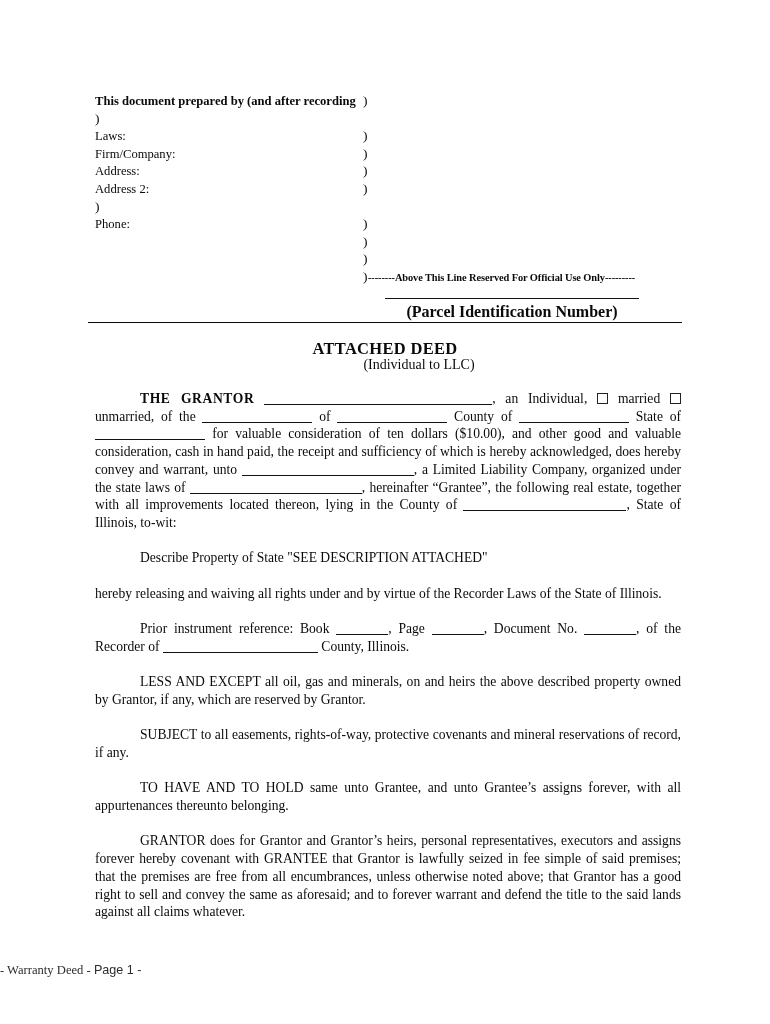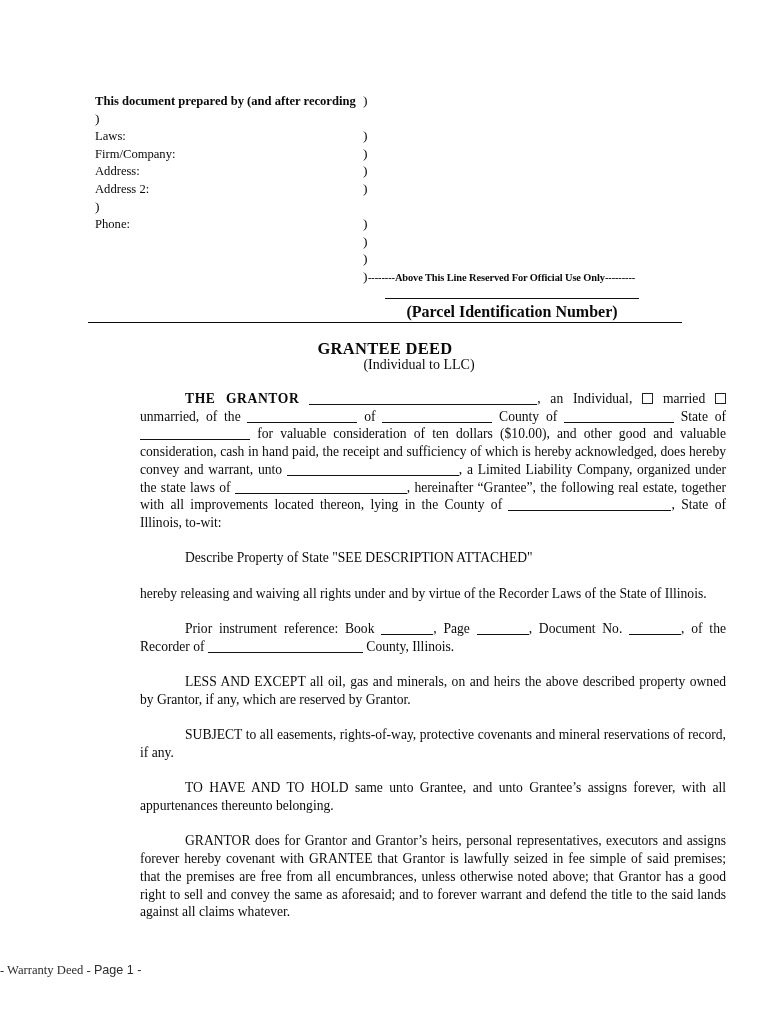--- a/index.html
+++ b/index.html
@@ -103,21 +103,20 @@
   }
 
   
   .body {
     position: absolute;
     left: 95px;
     top: 390px;
     width: 586px;
     font-size: 13.6px;
     line-height: 17.7px;
-    margin-left: 45px;
   }
   p.just {
     margin: 0;
     text-align: justify;
     text-justify: inter-word;
   }
   p.left {
     margin: 0;
     text-align: left;
   }
@@ -219,21 +218,21 @@
       <span class="hdr-paren">)</span>
     </div>
   </div>
 
   <div class="reserved-line">--------Above This Line Reserved For Official Use Only---------</div>
 
   <div class="parcel-rule"></div>
   <div class="parcel-caption">(Parcel Identification Number)</div>
   <div class="full-rule"></div>
 
-  <div class="doc-title">GRANTEE DEED</div>
+  <div class="doc-title">ATTACHED DEED</div>
   <div class="doc-subtitle">(Individual to LLC)</div>
 
   <div class="body">
 
     <p class="just"><span class="indent"></span><span class="grantor-word">THE  GRANTOR</span> <span class="u u-xl"></span><span>, an Individual,</span> <span class="cbox"></span> <span>married</span> <span class="cbox"></span> <span>unmarried, of the</span> <span class="u u-xs"></span> <span>of</span> <span class="u u-xs"></span> <span>County of</span> <span class="u u-xs"></span> <span>State of</span> <span class="u u-xs"></span> <span>for valuable consideration of ten dollars ($10.00), and other good and valuable consideration, cash in hand paid, the receipt and sufficiency of which is hereby acknowledged, does hereby convey and warrant, unto</span> <span class="u u-lg2"></span><span>, a Limited Liability Company, organized under the state laws of</span> <span class="u u-lg2"></span><span>, hereinafter “Grantee”, the following real estate, together with all improvements located thereon, lying in the County of</span> <span class="u u-co"></span><span>, State of Illinois, to-wit:</span></p>
 
     <div class="gap"></div>
 
     <p class="left"><span class="indent"></span><span>Describe Property of State "SEE DESCRIPTION ATTACHED"</span></p>
 

